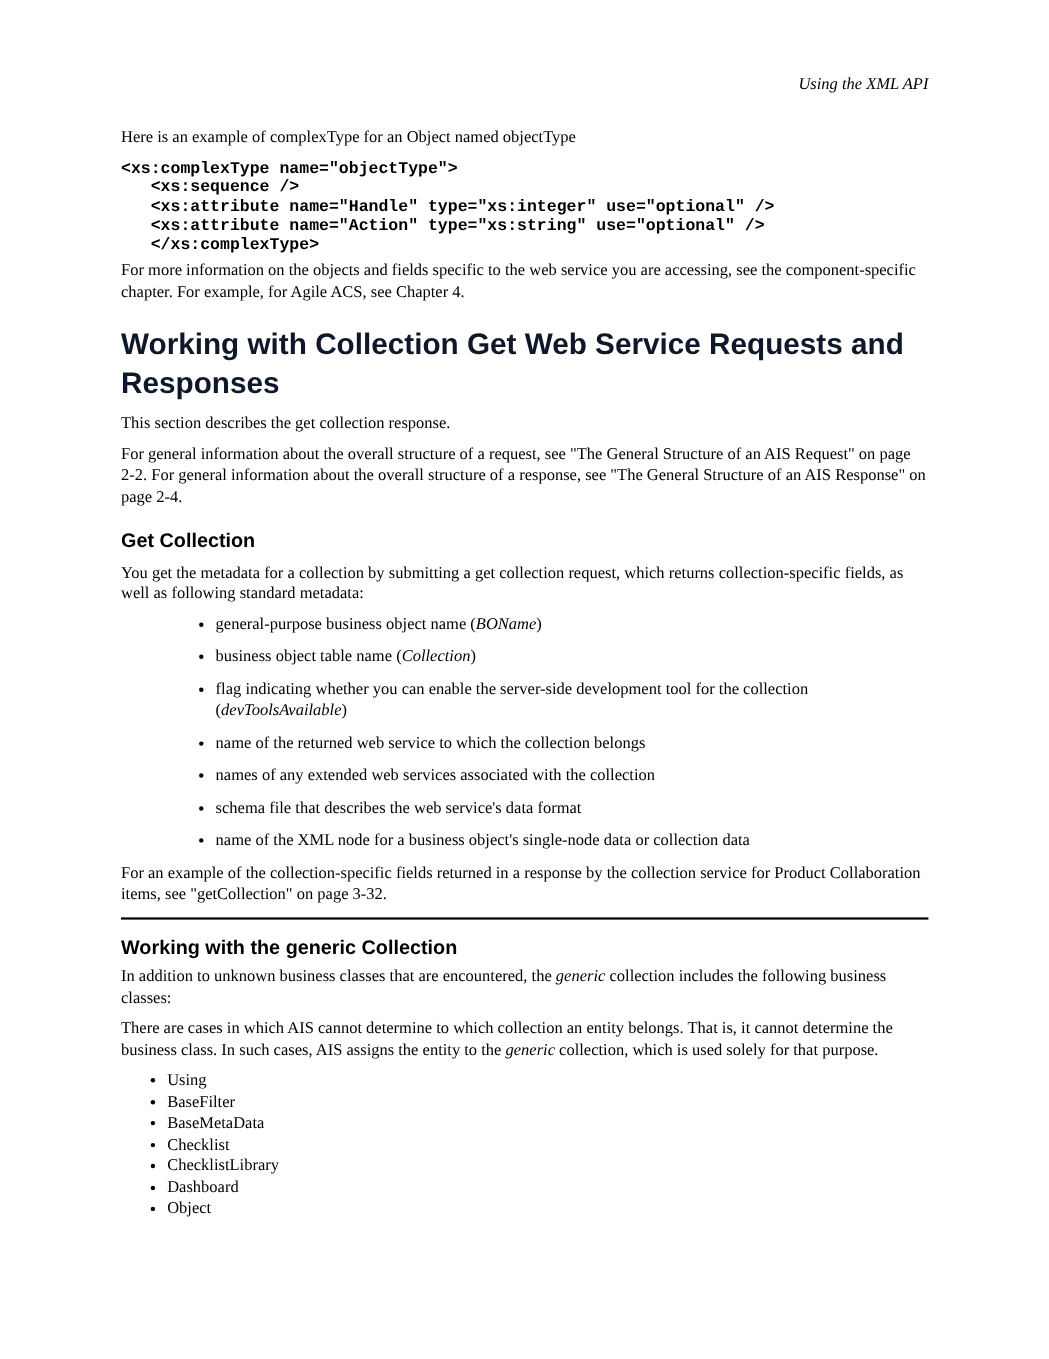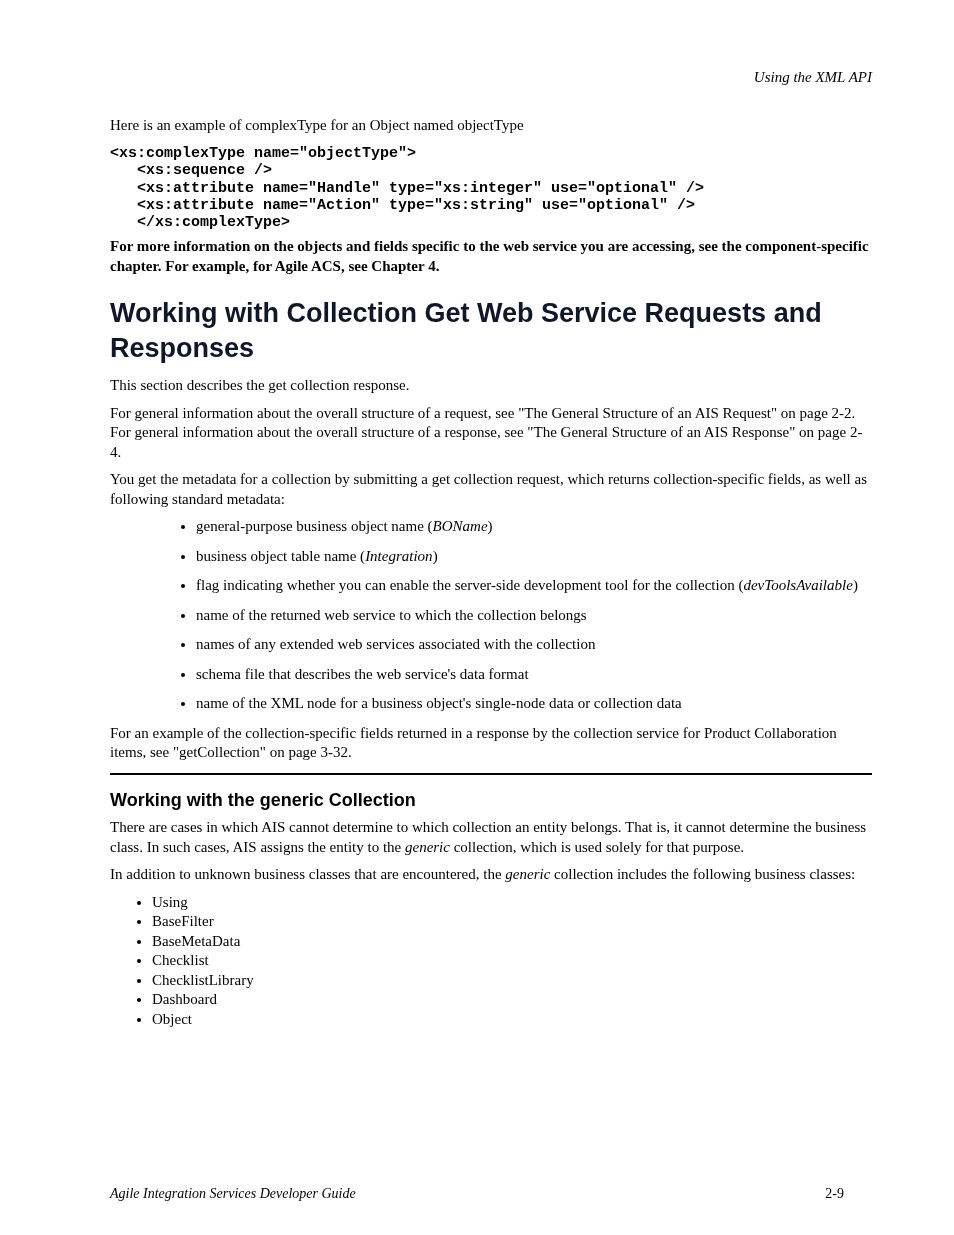--- a/index.html
+++ b/index.html
@@ -8,21 +8,21 @@
     background: #fff;
     font-family: Georgia, 'Times New Roman', serif;
     color: #000;
     font-size: 15px;
     line-height: 1.3;
   }
   .page {
     width: 954px;
     min-height: 1235px;
     box-sizing: border-box;
-    padding: 68px 82px 60px 110px;
+    padding: 68px 110px 60px 110px;
     position: relative;
   }
   .header-right {
     text-align: right;
     font-style: italic;
     font-size: 15px;
     margin-bottom: 28px;
   }
   .intro-para {
     margin: 0 0 10px 0;
@@ -30,21 +30,20 @@
   .code-block {
     font-family: "Courier New", Courier, monospace;
     font-size: 15px;
     white-space: pre;
     line-height: 1.15;
     margin: 4px 0 6px 0;
     font-weight: bold;
   }
   .after-code {
     margin: 4px 0 20px 0;
-    font-weight: bold;
   }
   .h-main {
     font-family: Arial, Helvetica, sans-serif;
     font-weight: bold;
     font-size: 27px;
     margin: 20px 0 10px 0;
     color: #0f172a;
   }
   .h-sub {
     font-family: Arial, Helvetica, sans-serif;
@@ -114,62 +113,59 @@
    &lt;xs:attribute name="Action" type="xs:string" use="optional" /&gt;
    &lt;/xs:complexType&gt;</div>
 
   <p class="after-code">For more information on the objects and fields specific to the web service you are accessing, see the component-specific chapter. For example, for Agile ACS, see Chapter 4.</p>
 
   <div class="h-main">Working with Collection Get Web Service Requests and Responses</div>
 
   <p>This section describes the get collection response.</p>
   <p>For general information about the overall structure of a request, see "The General Structure of an AIS Request" on page 2-2. For general information about the overall structure of a response, see "The General Structure of an AIS Response" on page 2-4.</p>
 
+  <div class="h-sub">Get Collection</div>
 
   <p>You get the metadata for a collection by submitting a get collection request, which returns collection-specific fields, as well as following standard metadata:</p>
 
   <ul class="spaced">
     <li>
       <span>general-purpose business object name (</span><span class="italic">BOName</span><span>)</span>
     </li>
     <li>
-      <span>business object table name (</span><span class="italic">Integration</span><span>)</span>
+      <span>business object table name (</span><span class="italic">Collection</span><span>)</span>
     </li>
     <li>
       <span>flag indicating whether you can enable the server-side development tool for the collection (</span><span class="italic">devToolsAvailable</span><span>)</span>
     </li>
     <li>name of the returned web service to which the collection belongs</li>
     <li>names of any extended web services associated with the collection</li>
     <li>schema file that describes the web service's data format</li>
     <li>name of the XML node for a business object's single-node data or collection data</li>
   </ul>
 
   <p>For an example of the collection-specific fields returned in a response by the collection service for Product Collaboration items, see "getCollection" on page 3-32.</p>
 
   <hr class="rule">
 
   <div class="h-subsub">Working with the generic Collection</div>
 
   <p>
-    <span>There are cases in which AIS cannot determine to which collection an entity belongs. That is, it cannot determine the business class. In such cases, AIS assigns the entity to the</span>
-    <span class="italic">generic</span><span> collection, which is used solely for that purpose.</span>
+    <span>In addition to unknown business classes that are encountered, the </span><span class="italic">generic</span><span> collection includes the following business classes:</span>
   </p>
 
   <p>
-    <span>In addition to unknown business classes that are encountered, the </span><span class="italic">generic</span><span> collection includes the following business classes:</span>
+    <span>There are cases in which AIS cannot determine to which collection an entity belongs. That is, it cannot determine the business class. In such cases, AIS assigns the entity to the</span>
+    <span class="italic">generic</span><span> collection, which is used solely for that purpose.</span>
   </p>
 
   <ul class="tight">
     <li>Using</li>
     <li>BaseFilter</li>
     <li>BaseMetaData</li>
     <li>Checklist</li>
     <li>ChecklistLibrary</li>
     <li>Dashboard</li>
     <li>Object</li>
   </ul>
 
-  <div class="footer">
-    <span>Agile Integration Services Developer Guide</span>
-    <span class="right">2-9</span>
-  </div>
 
 </div>
 
 </body></html>

